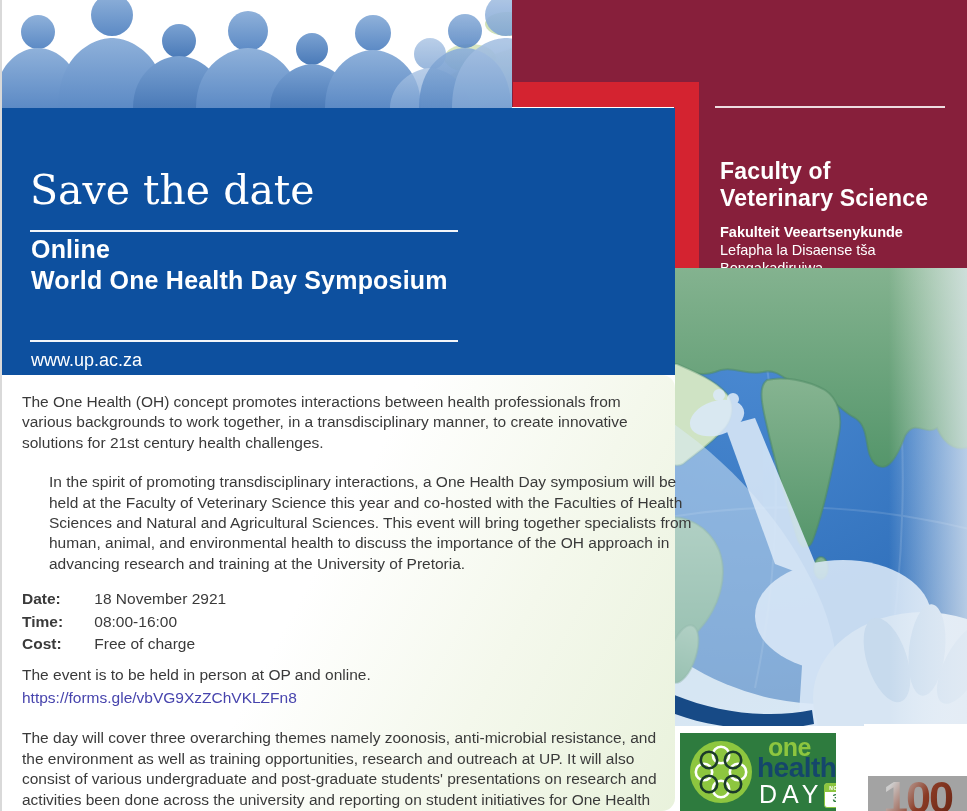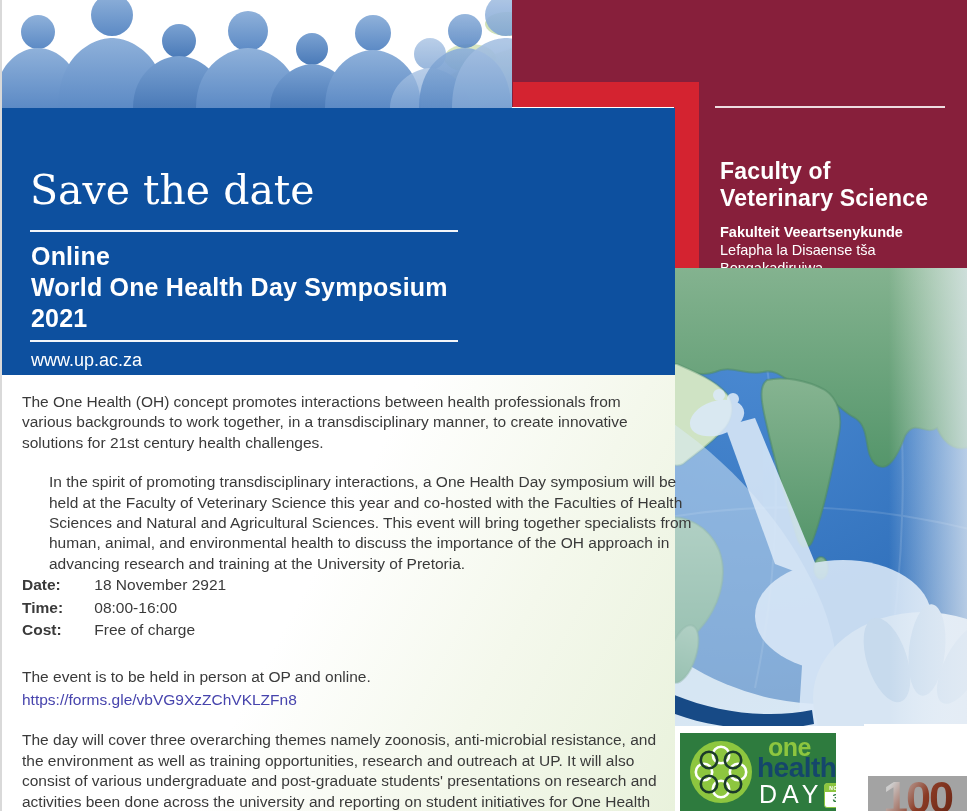--- a/index.html
+++ b/index.html
@@ -22,35 +22,35 @@
   .crimson-square { position:absolute; left:511px; top:82px; width:186px; height:190px; background:#d42330; }
   .gold-square { position:absolute; left:488px; top:110px; width:184px; height:185px; background:#c28a3e; }
   .white-logo-box { position:absolute; left:510px; top:107px; width:162px; height:161px; background:#fff; text-align:center; }
   .crest-svg { margin-top:7px; }
   .uni-lines { margin-top:2px; color:#33598c; font-weight:bold; font-size:6.9px; line-height:9px; letter-spacing:.45px; }
   
   .blue-panel { position:absolute; left:0; top:108px; width:673px; height:267px; background:#0d509f; color:#fff;padding-left:40px; }
   .save-date { position:absolute; left:28px; top:58px; font-family:"DejaVu Serif", serif; font-weight:400; font-size:41px; line-height:48px; }
   .divider { position:absolute; left:28px; width:428px; height:2px; background:rgba(255,255,255,.95); }
   .div1 { top:122px; } .div2 { top:232px; }
-  .event-title { position:absolute; left:29px; top:133px; font-size:25px; font-weight:bold; line-height:31px; letter-spacing:.2px; }
+  .event-title { position:absolute; left:29px; top:126px; font-size:25px; font-weight:bold; line-height:31px; letter-spacing:.2px; }
   .site-url { position:absolute; left:29px; top:242px; font-size:18px; }
   
   .globe-area { position:absolute; left:673px; top:268px; width:294px; height:543px; overflow:hidden; background:linear-gradient(160deg,#c6d9ec 0%,#cfdfee 60%,#dbe7f3 100%); }
   
   .content-area {
     position:absolute; left:0; top:375px; width:673px; height:436px;
     background:linear-gradient(118deg, #ffffff 46%, #f4f8ec 72%, #e9f2dc 100%);
-    color:#3a3a3a; padding:17px 0 0 20px; font-size:15.5px; line-height:20.4px;
+    color:#3a3a3a; padding:17px 0 0 20px; font-size:15.5px; line-height:20.4px;border-radius:13px;
   }
   .content-area p { width:652px; }
   .para2 { margin-top:19px;margin-left:27px; }
-  .detail-rows { line-height:22.4px; }
+  .detail-rows { margin-top:14px; line-height:22.4px; }
   .detail-label { display:inline-block; width:68px; font-weight:bold; }
-  .event-note { margin-top:26px; }
+  .event-note { margin-top:10px; }
   .reg-link { display:inline-block; margin-top:1px; color:#4744ad; text-decoration:none; line-height:21px; }
   .para3 { margin-top:20px; width:658px !important; }
   
   .bottom-white { position:absolute; left:862px; top:724px; width:105px; height:87px; background:#fff; }
   .logo-gap-white { position:absolute; left:673px; top:726px; width:194px; height:85px; background:#fff; }
   .onehealth-logo { position:absolute; left:678px; top:733px; width:156px; height:78px; background:#2e7b3e; overflow:hidden; }
   .oh-circle { position:absolute; left:10px; top:8px; width:62px; height:62px; border-radius:50%; background:#8dc63f; }
   .oh-one { position:absolute; left:88px; top:0px; color:#8dc63f; font-weight:bold; font-size:25px; letter-spacing:-.5px; }
   .oh-health { position:absolute; left:77px; top:19px; color:#15466b; font-weight:bold; font-size:28px; letter-spacing:-.5px; }
   .oh-day { position:absolute; left:79px; top:47px; color:#ffffff; font-size:25px; letter-spacing:5px; }
@@ -190,21 +190,20 @@
       <div>YUNIBESITHI YA PRETORIA</div>
     </div>
   </div>
 
   <div class="blue-panel">
     <div class="save-date">Save the date</div>
     <div class="divider div1"></div>
     <div class="event-title">
       <div>Online</div>
       <div>World One Health Day Symposium</div>
-      <div>2021</div>
     </div>
     <div class="divider div2"></div>
     <div class="site-url">www.up.ac.za</div>
   </div>
 
   <div class="globe-area">
     <svg width="294" height="543" viewBox="0 0 294 543">
       <defs>
         <radialGradient id="ocean" cx="0.35" cy="0.3" r="0.95">
           <stop offset="0" stop-color="#4b8ad2"></stop>

